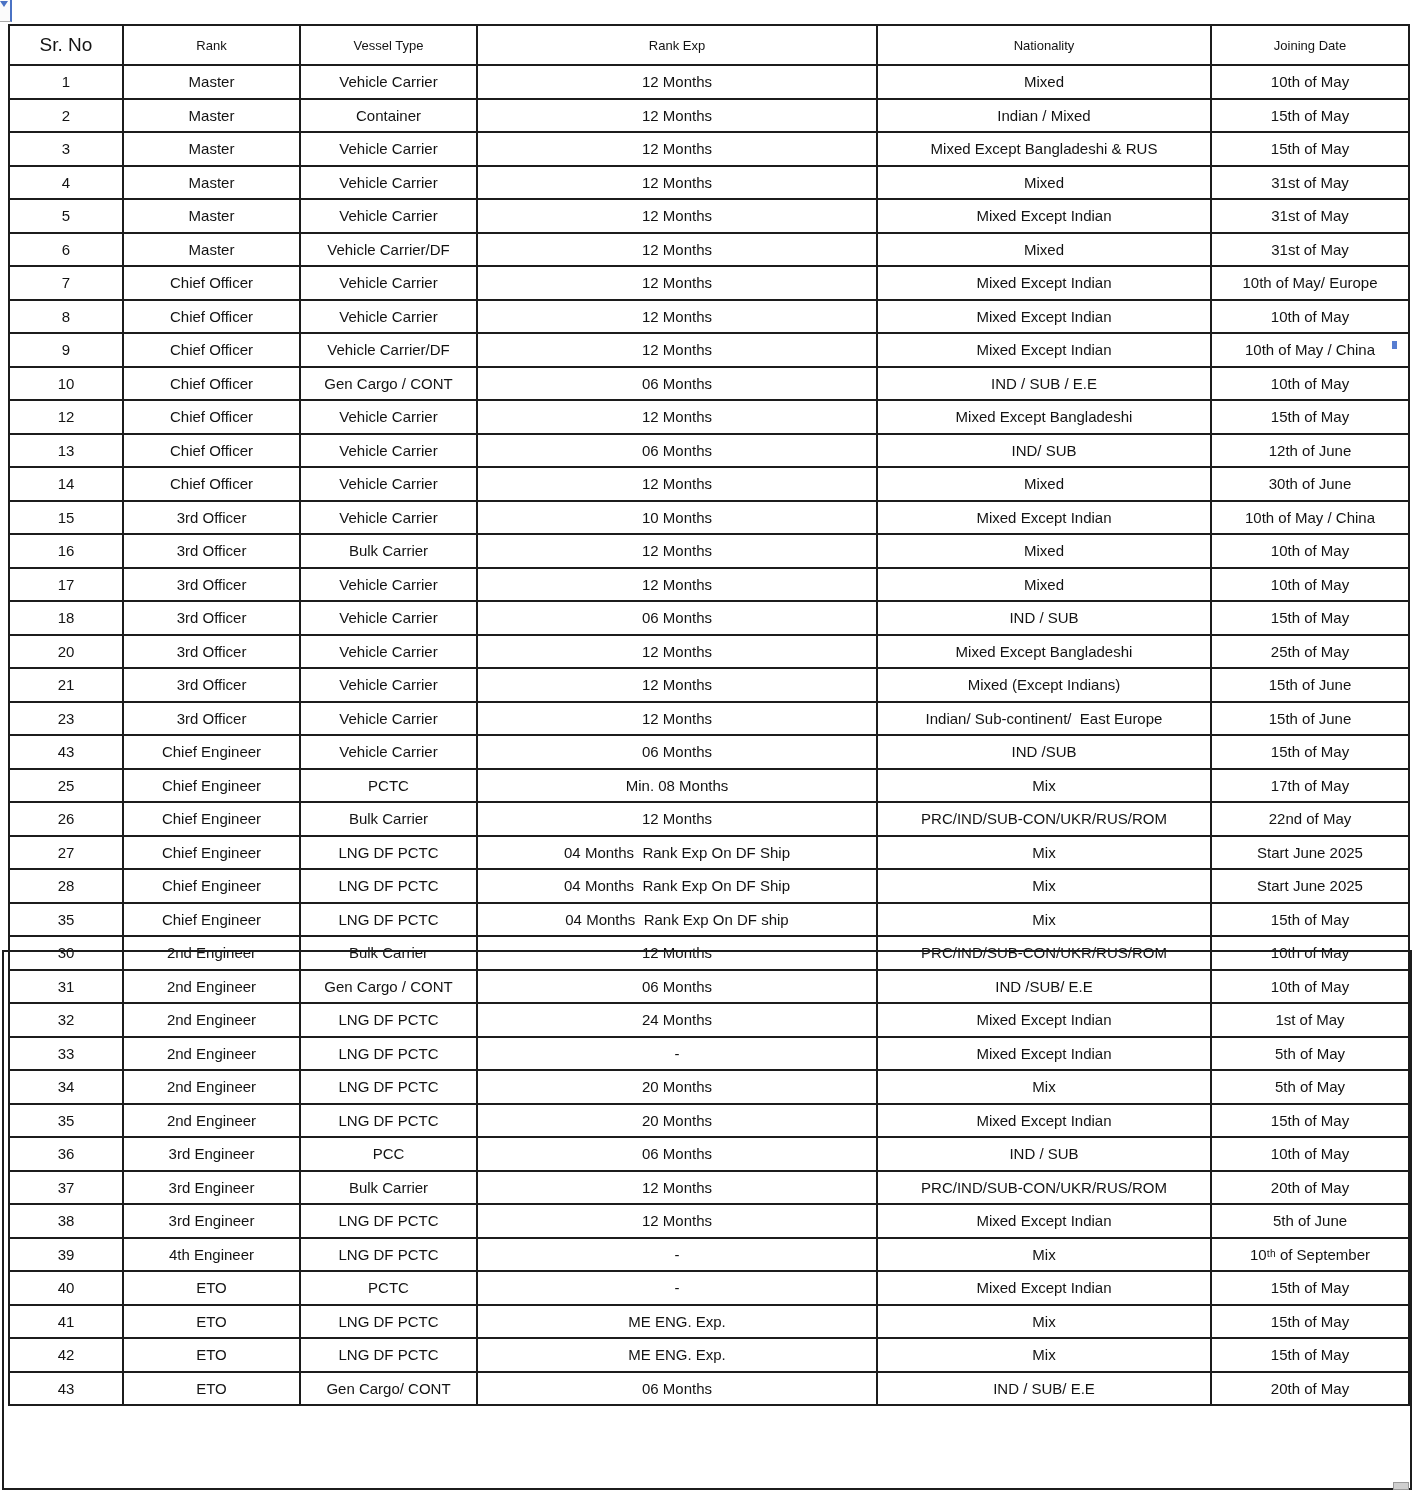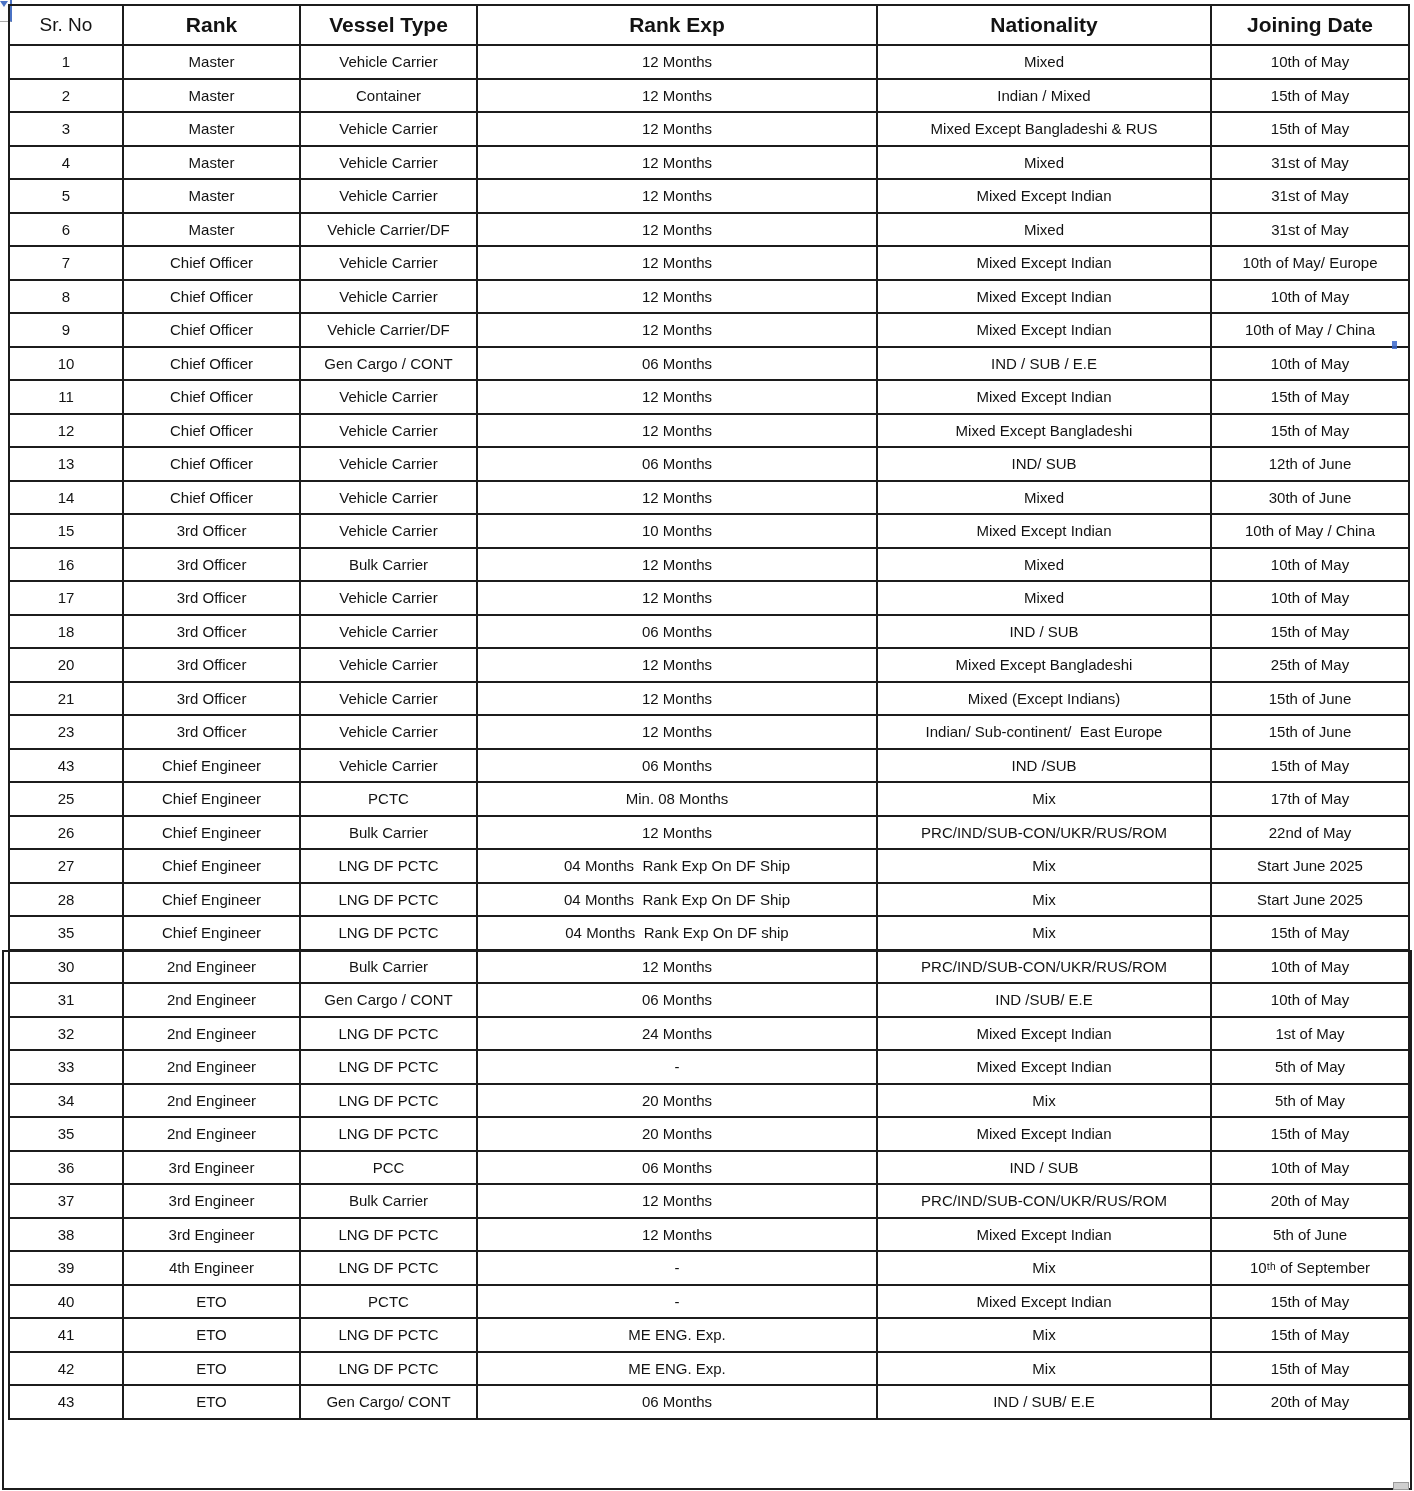--- a/index.html
+++ b/index.html
@@ -10,40 +10,40 @@
   body {
     width: 1414px;
     height: 1491px;
     position: relative;
     overflow: hidden;
     font-family: "Liberation Sans", "DejaVu Sans", sans-serif;
   }
   .sheet-table {
     position: absolute;
     left: 8px;
-    top: 4px;
+    top: 24px;
     border-collapse: collapse;
     table-layout: fixed;
     padding-left: 24px;
   }
   .sheet-table th,
   .sheet-table td {
     border: 2px solid #1c1c1c;
     text-align: center;
     vertical-align: middle;
     white-space: pre;
     overflow: hidden;
     color: #131313;
     padding: 0 2px;
     font-family: "Liberation Sans", "DejaVu Sans", sans-serif;
   }
   .sheet-table th {
     height: 38px;
-    font-size: 21px;
-    font-weight: bold;
+    font-size: 13px;
+    font-weight: normal;
   }
   .sheet-table th.srno-header {
     font-size: 19px;
     font-weight: normal;
   }
   .sheet-table td {
     height: 31.5px;
     font-size: 15px;
     font-weight: normal;
   }
@@ -198,28 +198,20 @@
       </tr>
       <tr>
         <td>10</td>
         <td>Chief Officer</td>
         <td>Gen Cargo / CONT</td>
         <td>06 Months</td>
         <td>IND / SUB / E.E</td>
         <td>10th of May</td>
       </tr>
       <tr>
-        <td>11</td>
-        <td>Chief Officer</td>
-        <td>Vehicle Carrier</td>
-        <td>12 Months</td>
-        <td>Mixed Except Indian</td>
-        <td>15th of May</td>
-      </tr>
-      <tr>
         <td>12</td>
         <td>Chief Officer</td>
         <td>Vehicle Carrier</td>
         <td>12 Months</td>
         <td>Mixed Except Bangladeshi</td>
         <td>15th of May</td>
       </tr>
       <tr>
         <td>13</td>
         <td>Chief Officer</td>

